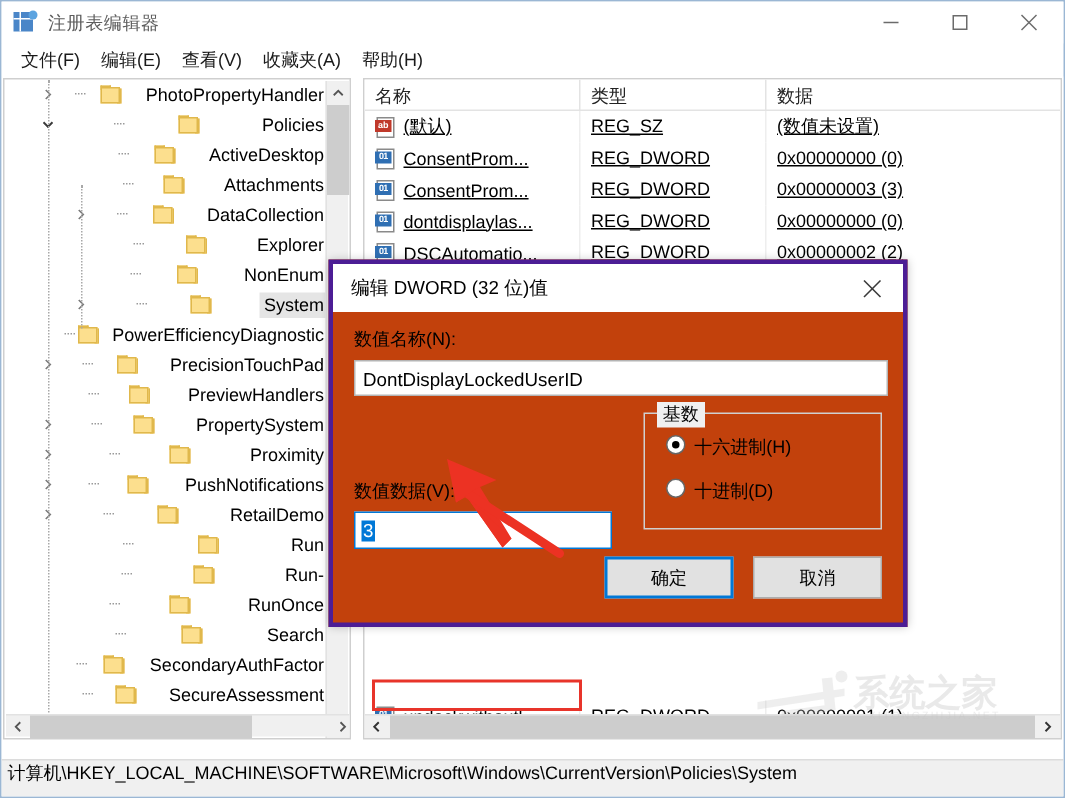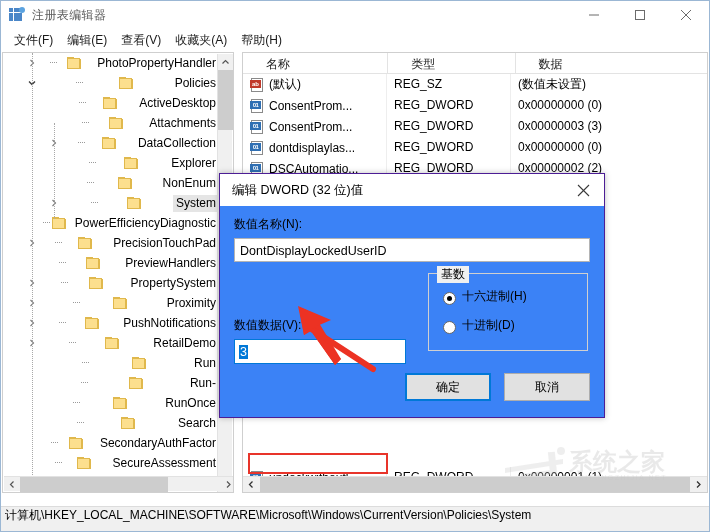--- a/index.html
+++ b/index.html
@@ -138,26 +138,26 @@
   
   .pane-list {
     position:absolute; left:241px; top:1px; width:466px; height:441px;
     background:#ffffff; border:1px solid #cfcfcf; overflow:hidden;
   }
   .lheader {
     display:flex; height:21px; background:#ffffff; border-bottom:1px solid #e3e3e3;
     font-size:12px; color:#222;
   }
   .lh {
-    padding:3px 0 0 7px; border-right:1px solid #e3e3e3; height:21px; overflow:hidden;margin-left:16px;
+    padding:3px 0 0 7px; border-right:1px solid #e3e3e3; height:21px; overflow:hidden;
   }
   .lh.c1 { width:144px; }
   .lh.c2 { width:124px; }
   .lh.c3 { width:196px; border-right:none; }
-  .lrow { display:flex; height:21px; align-items:center; font-size:12px; color:#000; }
+  .lrow { display:flex; height:21px; align-items:center; font-size:12px; color:#000;text-decoration:underline; }
   .lc { padding-left:7px; overflow:hidden; white-space:nowrap; }
   .lc.c1 { width:144px; display:flex; align-items:center; border-right:1px solid #eee; height:21px;}
   .lc.c2 { width:124px; border-right:1px solid #eee; height:21px; line-height:21px;}
   .lc.c3 { width:196px; height:21px; line-height:21px;}
   .vicon { width:14px; height:14px; margin-right:5px; flex:0 0 14px; position:relative; }
   .vicon .page {
     position:absolute; left:1px; top:0; width:12px; height:14px;
     background:#fff; border:1px solid #8a8a8a;
   }
   .vicon .tag {
@@ -179,21 +179,21 @@
 
   
   .redbox {
     position:absolute; border:2px solid #e8342a;
     pointer-events:none;
   }
 
   
   .dialog {
     position:absolute; left:218px; top:172px; width:386px; height:245px;
-    background:#3b82f6; border:1px solid #4c1d95;
+    background:#c2410c; border:3px solid #4c1d95;
     box-shadow:0 0 6px rgba(0,0,0,.25);
   }
   .dlg-title {
     height:32px; display:flex; align-items:center; justify-content:space-between;
     padding:0 0 0 12px; background:#ffffff;
   }
   .dlg-title-text { font-size:12.5px; color:#000; }
   .dlg-close {
     width:42px; height:30px; display:flex; align-items:center; justify-content:center;
     color:#3a3a3a;
@@ -212,21 +212,21 @@
   }
   .sel-text { background:#0078d7; color:#fff; padding:0 1px; }
   .fieldset {
     margin-left:12px; width:160px; height:78px;
     border:1px solid #d0d0d0; position:relative; padding:14px 0 0 14px;
   }
   .fs-legend {
     position:absolute; left:8px; top:-8px; background:#f0f0f0;
     padding:0 4px; font-size:12px; color:#000;
   }
-  .radio-row { display:flex; align-items:flex-end; margin-bottom:12px; font-size:12px; }
+  .radio-row { display:flex; align-items:flex-start; margin-bottom:12px; font-size:12px; }
   .radio {
     width:13px; height:13px; border-radius:50%; border:1px solid #666;
     background:#fff; margin-right:6px; position:relative; flex:0 0 13px;
   }
   .radio.on::after {
     content:""; position:absolute; left:3px; top:3px; width:5px; height:5px;
     border-radius:50%; background:#000;
   }
   .dlg-buttons {
     position:absolute; right:14px; bottom:16px; display:flex; gap:13px;

